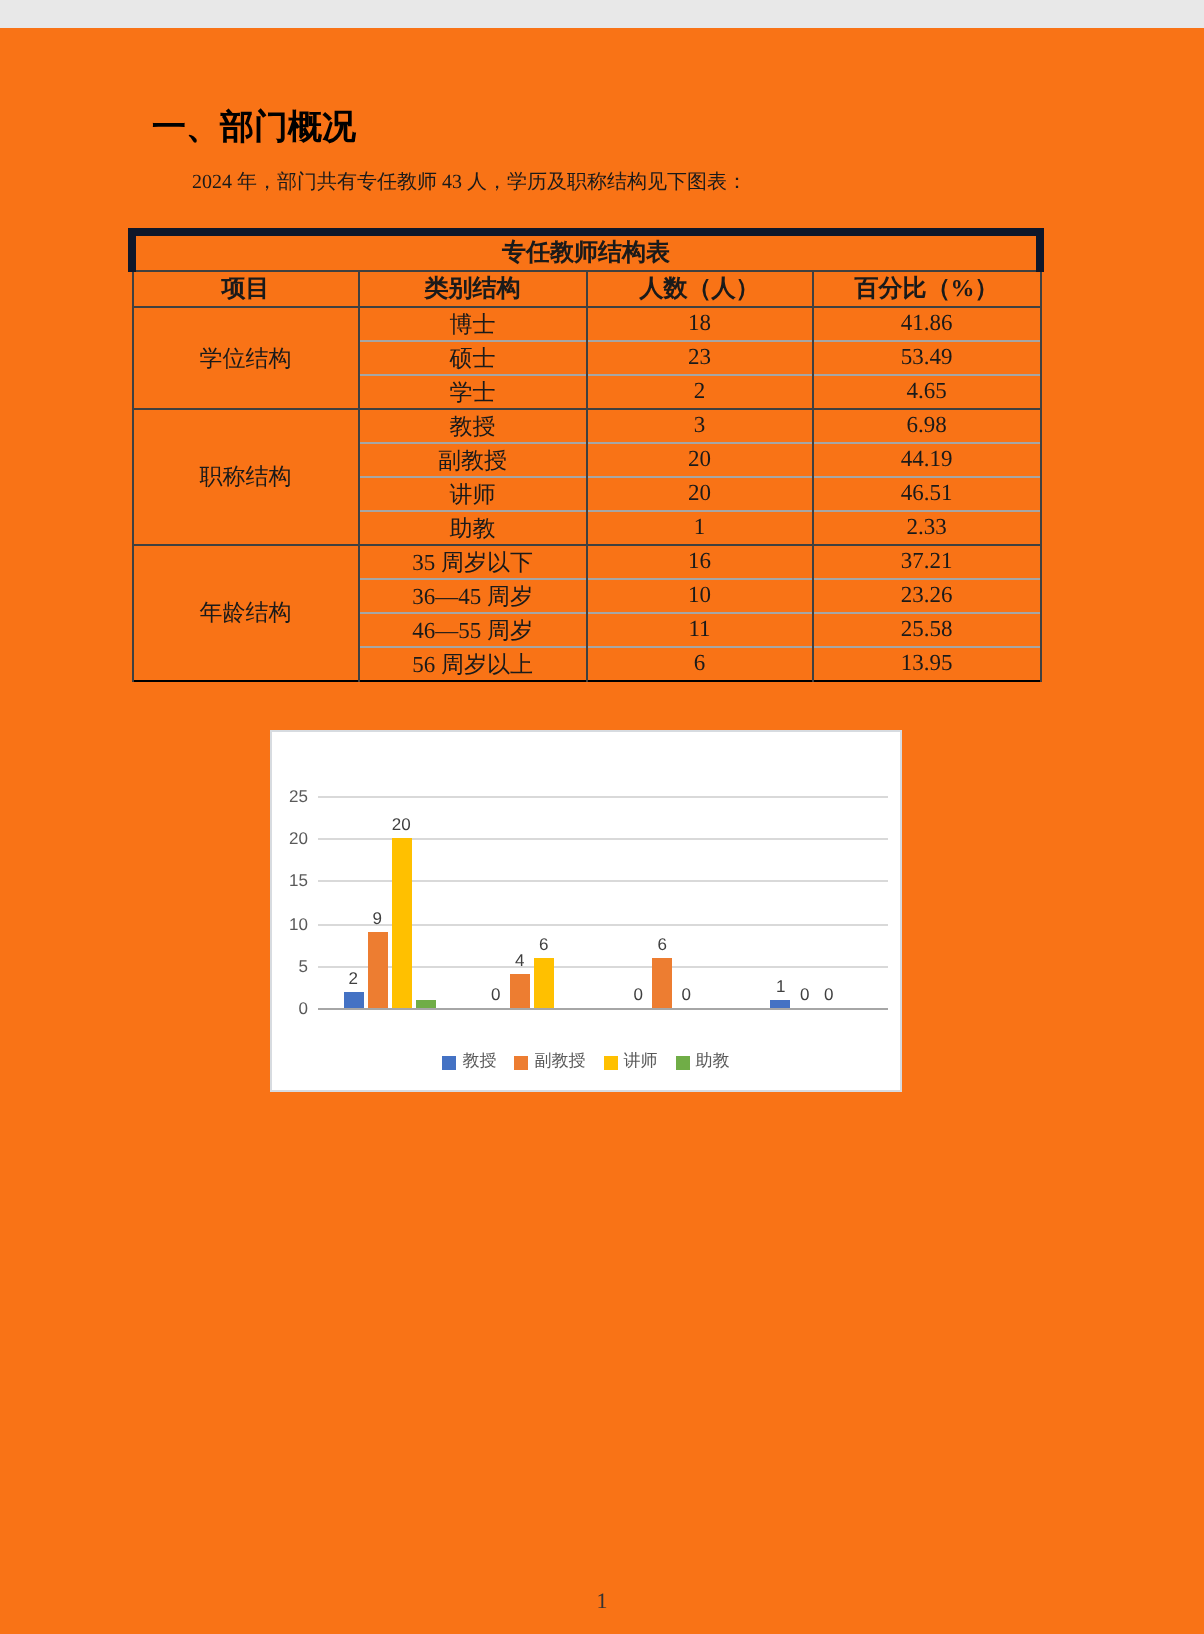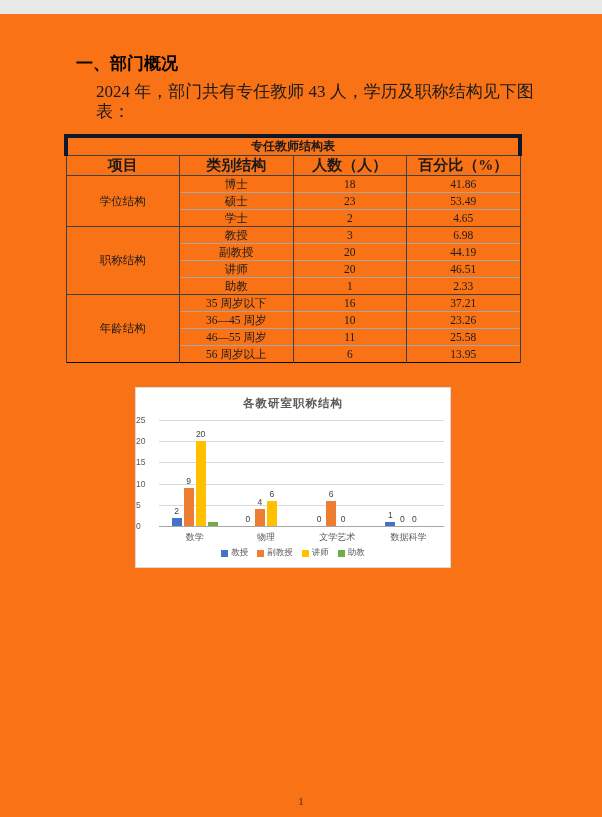--- a/index.html
+++ b/index.html
@@ -34,21 +34,21 @@
   }
   .h-sub{
     margin:10px 0 0 32px;
     font-size:13px;
     font-weight:bold;
     line-height:16px;
     color:#000;
   }
   .intro-line{
     margin:8px 0 0 32px;
-    font-size:17px;
+    font-size:10px;
     line-height:20px;
   }
   
   table.struct{
     margin-top:12px;
     width:458px;
     border-collapse:collapse;
     table-layout:fixed;
     font-size:11.5px;
     text-align:center;
@@ -65,21 +65,21 @@
   table.struct .title-row td{
     height:17px;
     font-weight:bold;
     font-size:12px;
     border:4px solid #0f172a;
     border-bottom:1px solid #404040;
   }
   table.struct .header-row td{
     height:17px;
     font-weight:bold;
-    font-size:15px;
+    font-size:12px;
     border-top:1px solid #404040;
     border-bottom:1px solid #404040;
   }
   table.struct tr.inner td{border-top:1px solid #a6a6a6;}
   table.struct tr.group-start td{border-top:1px solid #404040;text-align:center;}
   table.struct{border:1.5px solid #000;}
   
   .chart-box{
     position:relative;
     margin:24px 0 0 71px;
@@ -92,21 +92,21 @@
   .chart-title{
     position:absolute;top:8px;left:0;width:100%;
     text-align:center;
     font-size:11.5px;font-weight:bold;color:#595959;
     letter-spacing:1px;
   }
   .gridline{position:absolute;left:23px;width:285px;height:1px;background:#d9d9d9;}
   .gridline.axis{background:#a6a6a6;}
   .ylab{
     position:absolute;left:0;width:18px;
-    font-size:8.5px;color:#595959;line-height:10px;
+    font-size:8.5px;color:#595959;text-align:right;line-height:10px;
   }
   .plot-area{
     position:absolute;left:23px;top:32px;width:285px;height:106px;
     display:flex;
   }
   .bar-group{
     flex:1 1 25%;
     display:flex;align-items:flex-end;justify-content:center;
     gap:2px;
   }
@@ -225,21 +225,20 @@
         </tr>
         <tr class="inner">
           <td>56 周岁以上</td>
           <td>6</td>
           <td>13.95</td>
         </tr>
       </tbody>
   </table>
 
   <div class="chart-box">
-    <div class="chart-title">各教研室职称结构</div>
     <div id="chart-canvas">
         <div class="gridline axis" style="top: 138px;"></div>
         <div class="ylab" style="top: 133px;">0</div>
         <div class="gridline" style="top: 116.8px;"></div>
         <div class="ylab" style="top: 111.8px;">5</div>
         <div class="gridline" style="top: 95.6px;"></div>
         <div class="ylab" style="top: 90.6px;">10</div>
         <div class="gridline" style="top: 74.4px;"></div>
         <div class="ylab" style="top: 69.4px;">15</div>
         <div class="gridline" style="top: 53.2px;"></div>
@@ -299,26 +298,20 @@
           </div>
           <div class="bar-slot">
             <div class="bar-val">0</div>
           </div>
           <div class="bar-slot">
             <div class="bar-val">0</div>
           </div>
           <div class="bar-slot"></div>
         </div>
       </div>
-    <div class="xlabels" id="x-labels">
-        <div class="xlab">数学</div>
-        <div class="xlab">物理</div>
-        <div class="xlab">文学艺术</div>
-        <div class="xlab">数据科学</div>
-      </div>
     <div class="legend" id="chart-legend">
         <div class="legend-item">
           <span class="legend-swatch" style="background: rgb(68, 114, 196);"></span>
           <span>教授</span>
         </div>
         <div class="legend-item">
           <span class="legend-swatch" style="background: rgb(237, 125, 49);"></span>
           <span>副教授</span>
         </div>
         <div class="legend-item">

